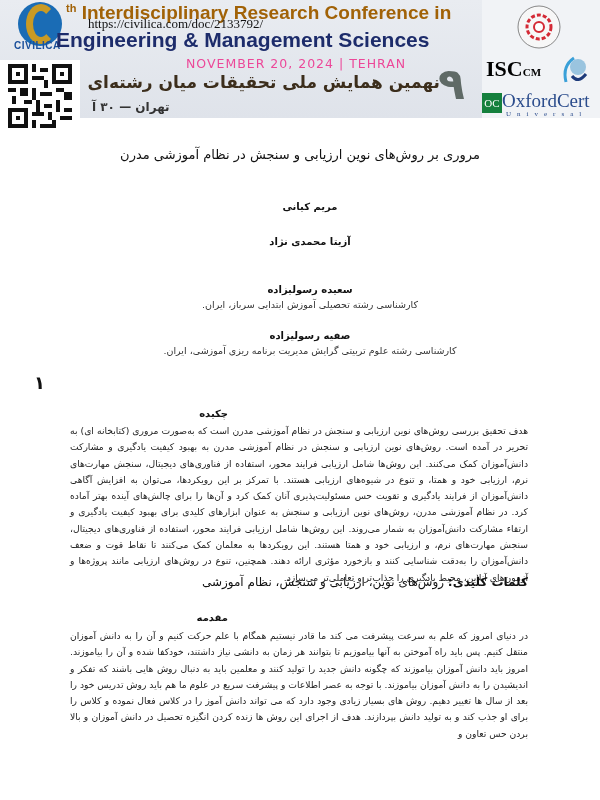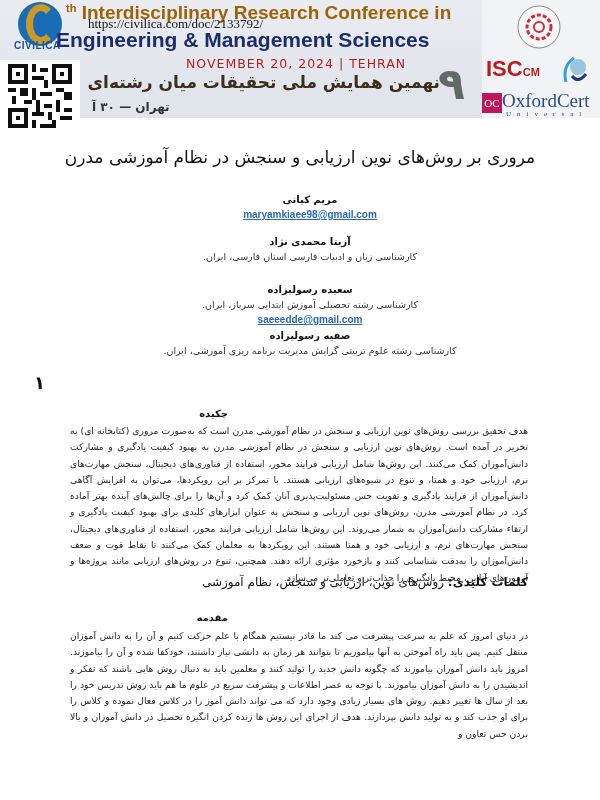--- a/index.html
+++ b/index.html
@@ -7,35 +7,35 @@
   .banner { position:absolute; left:0; top:0; width:600px; height:118px; background:linear-gradient(180deg,#e9ecf1 0%,#dfe3ea 100%); }
   .banner-right { position:absolute; right:0; top:0; width:118px; height:118px; background:#f1f3f6; }
   .civ-logo { position:absolute; left:10px; top:0; width:60px; height:56px; }
   .civ-c { position:absolute; left:8px; top:2px; width:44px; height:44px; border-radius:50%; background:#1a6cb5; }
   .civ-c2 { position:absolute; left:16px; top:4px; width:30px; height:40px; border:7px solid #c99a24; border-right-color:transparent; border-radius:50%; box-sizing:border-box; }
   .civ-text { position:absolute; left:4px; top:40px; font-size:10px; font-weight:bold; color:#1a4f9a; letter-spacing:0.5px; font-family:"Liberation Sans", sans-serif; }
   .ban-line1 { position:absolute; left:66px; top:2px; font-family:"Liberation Sans", sans-serif; font-weight:bold; font-size:19px; color:#a16207; white-space:nowrap; }
   .ban-line1 sup { font-size:11px; }
   .url-text { position:absolute; left:88px; top:16px; font-family:"Liberation Serif", serif; font-size:13px; color:#111; white-space:nowrap;text-align:center; }
   .ban-line2 { position:absolute; left:56px; top:28px; font-family:"Liberation Sans", sans-serif; font-weight:bold; font-size:21px; color:#1d2c6b; white-space:nowrap;text-align:right; }
-  .ban-date { position:absolute; left:186px; top:56px; font-family:"DejaVu Sans", sans-serif; font-size:12.5px; color:#b91c1c; letter-spacing:1px; white-space:nowrap; }
+  .ban-date { position:absolute; left:186px; top:56px; font-family:"DejaVu Sans", sans-serif; font-size:12.5px; color:#ec4899; letter-spacing:1px; white-space:nowrap; }
   .ban-fa { position:absolute; left:88px; top:72px; width:352px; direction:rtl; text-align:right; font-family:"DejaVu Sans", sans-serif; font-weight:bold; font-size:17px; color:#3c2e1c; white-space:nowrap; overflow:hidden; }
   .ban-city { position:absolute; left:92px; top:100px; direction:rtl; font-size:12px; font-weight:bold; color:#333; white-space:nowrap; }
   .ban-nine { position:absolute; left:438px; top:58px; font-size:44px; font-weight:bold; color:#5f6a66; font-family:"DejaVu Sans", sans-serif; }
   .qr { position:absolute; left:0; top:60px; width:80px; height:70px; background:#fff; }
   .qr svg { position:absolute; left:8px; top:4px; }
   .seal { position:absolute; left:510px; top:4px; width:58px; height:46px; }
-  .isc { position:absolute; left:486px; top:56px; font-family:Liberation Sans, sans-serif; font-weight:bold; font-size:22px; color:#b91c1c; }
+  .isc { position:absolute; left:486px; top:56px; font-family:Liberation Serif, serif; font-weight:bold; font-size:22px; color:#000000; }
   .isc small { font-size:11px; }
   .globe { position:absolute; left:560px; top:54px; width:30px; height:32px; }
   .oxford { position:absolute; left:482px; top:90px; font-family:"Liberation Serif", serif; font-size:19px; color:#2b4c8c; white-space:nowrap; }
-  .oxford .oc { display:inline-block; width:20px; height:20px; background:#be185d; color:#fff; font-size:11px; text-align:center; line-height:20px; vertical-align:middle; margin-right:0; }
+  .oxford .oc { display:inline-block; width:20px; height:20px; background:#15803d; color:#fff; font-size:11px; text-align:center; line-height:20px; vertical-align:middle; margin-right:0; }
   .oxford-sub { position:absolute; left:506px; top:110px; font-family:"Liberation Serif", serif; font-size:7px; letter-spacing:6px; color:#2b4c8c; }
   .fa { direction:rtl; font-family:"DejaVu Sans", sans-serif; }
-  .title { position:absolute; left:0; width:600px; top:147px; text-align:center; font-size:17px; direction:rtl; }
+  .title { position:absolute; left:0; width:600px; top:147px; text-align:center; font-size:13px; direction:rtl; }
   .author-block { position:absolute; left:120px; width:380px; text-align:center; direction:rtl; }
   .a-name { font-size:10px; font-weight:bold; line-height:15px; }
   .a-aff { font-size:9.5px; color:#333; line-height:15px; }
   .a-mail { font-size:10px; color:#2a67b5; text-decoration:underline; line-height:15px; direction:ltr; font-family:"Liberation Sans", sans-serif; font-weight:bold; }
   .page-num { position:absolute; left:34px; top:372px; font-size:18px; font-weight:bold; }
   .h2 { position:absolute; right:372px; font-size:10px; font-weight:bold; direction:rtl; white-space:nowrap; }
   .para { position:absolute; left:70px; width:458px; direction:rtl; text-align:justify; font-size:9.2px; line-height:16.3px; color:#222; }
   .kw { position:absolute; right:72px; top:575px; font-size:12px; direction:rtl; white-space:nowrap; }
   .kw b { font-weight:bold; }
 </style>
@@ -107,32 +107,29 @@
 <svg class="globe" viewBox="0 0 30 32">
   <path d="M6 28 Q2 12 14 4" stroke="#3aa0d8" stroke-width="3" fill="none"></path>
   <circle cx="18" cy="13" r="8" fill="#9ac4df"></circle>
   <path d="M12 22 Q18 30 26 20" stroke="#1d3a7a" stroke-width="3" fill="none"></path>
 </svg>
 <div class="oxford"><span class="oc">OC</span><span>OxfordCert</span></div>
 <div class="oxford-sub">Universal</div>
 
 <div class="title fa">مروری بر روش‌های نوین ارزیابی و سنجش در نظام آموزشی مدرن</div>
 
-<div class="author-block" style="top:192px;">
+<div class="author-block" style="top:199px;">
   <div class="a-name">مریم کیانی</div>
-  <div class="a-mail">maryamkiaee98@gmail.com</div>
 </div>
 <div class="author-block" style="top:234px;">
   <div class="a-name">آزیتا محمدی نژاد</div>
-  <div class="a-aff">کارشناسی زبان و ادبیات فارسی استان فارسی، ایران.</div>
 </div>
 <div class="author-block" style="top:282px;">
   <div class="a-name">سعیده رسولیزاده</div>
   <div class="a-aff">کارشناسی رشته تحصیلی آموزش ابتدایی سرباز، ایران.</div>
-  <div class="a-mail">saeeedde@gmail.com</div>
 </div>
 <div class="author-block" style="top:328px;">
   <div class="a-name">صفیه رسولیزاده</div>
   <div class="a-aff">کارشناسی رشته علوم تربیتی گرایش مدیریت برنامه ریزی آموزشی، ایران.</div>
 </div>
 
 <div class="page-num">۱</div>
 
 <div class="h2 fa" style="top:408px;">چکیده</div>
 <div class="para fa" style="top:423px;">هدف تحقیق بررسی روش‌های نوین ارزیابی و سنجش در نظام آموزشی مدرن است که به‌صورت مروری (کتابخانه ای) به تحریر در آمده است. روش‌های نوین ارزیابی و سنجش در نظام آموزشی مدرن به بهبود کیفیت یادگیری و مشارکت دانش‌آموزان کمک می‌کنند. این روش‌ها شامل ارزیابی فرایند محور، استفاده از فناوری‌های دیجیتال، سنجش مهارت‌های نرم، ارزیابی خود و همتا، و تنوع در شیوه‌های ارزیابی هستند. با تمرکز بر این رویکردها، می‌توان به افزایش آگاهی دانش‌آموزان از فرایند یادگیری و تقویت حس مسئولیت‌پذیری آنان کمک کرد و آن‌ها را برای چالش‌های آینده بهتر آماده کرد. در نظام آموزشی مدرن، روش‌های نوین ارزیابی و سنجش به عنوان ابزارهای کلیدی برای بهبود کیفیت یادگیری و ارتقاء مشارکت دانش‌آموزان به شمار می‌روند. این روش‌ها شامل ارزیابی فرایند محور، استفاده از فناوری‌های دیجیتال، سنجش مهارت‌های نرم، و ارزیابی خود و همتا هستند. این رویکردها به معلمان کمک می‌کنند تا نقاط قوت و ضعف دانش‌آموزان را به‌دقت شناسایی کنند و بازخورد مؤثری ارائه دهند. همچنین، تنوع در روش‌های ارزیابی مانند پروژه‌ها و آزمون‌های آنلاین، محیط یادگیری را جذاب‌تر و تعاملی‌تر می‌سازد.</div>

